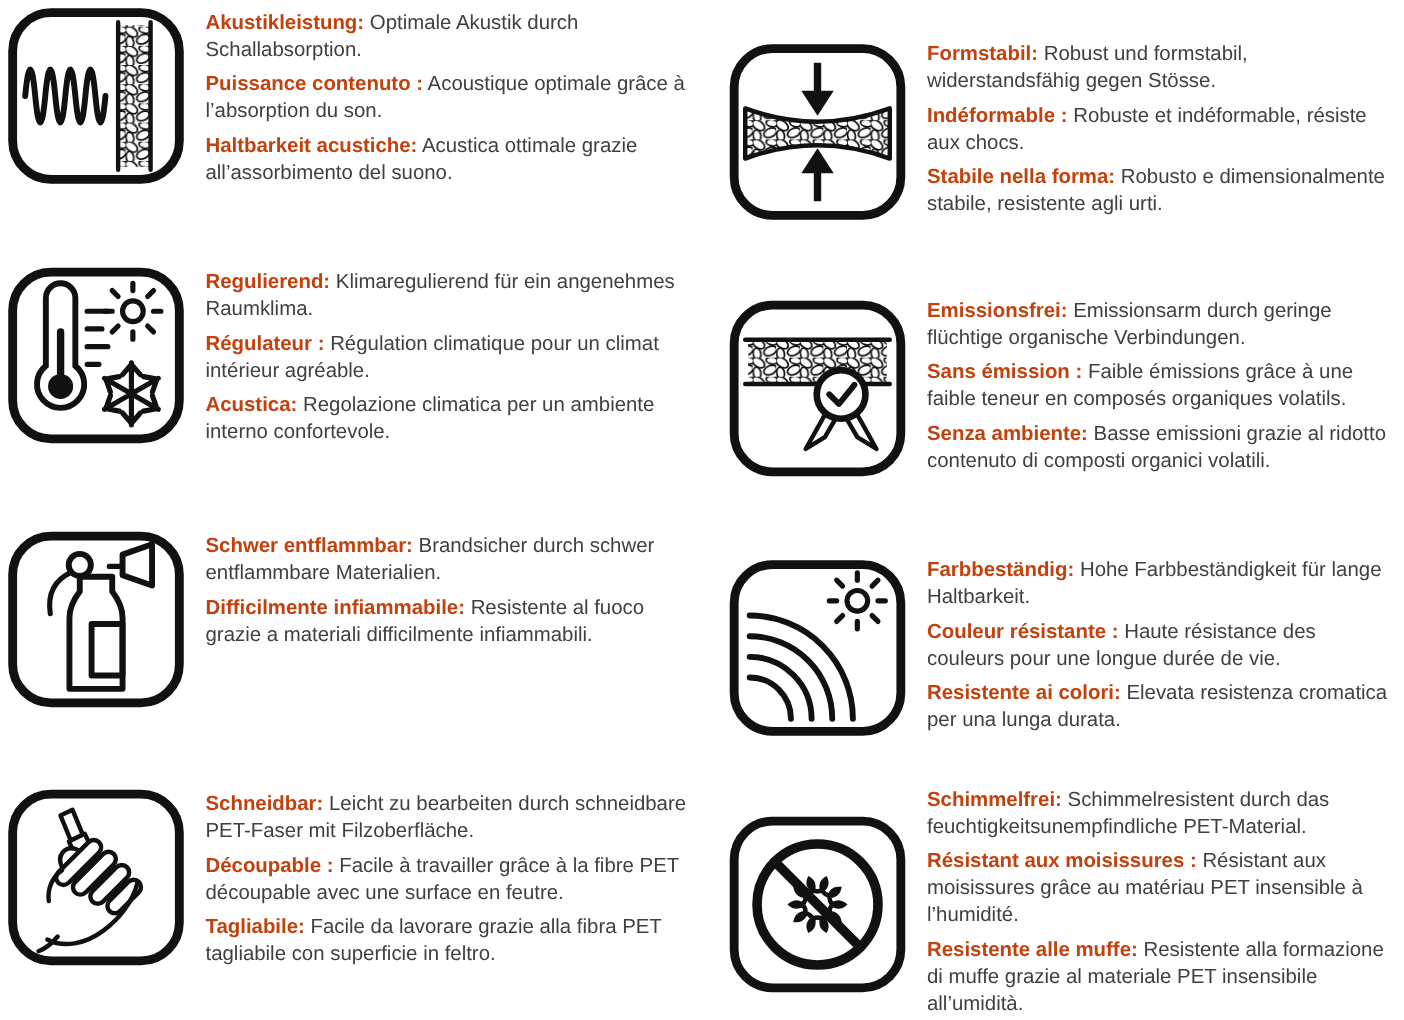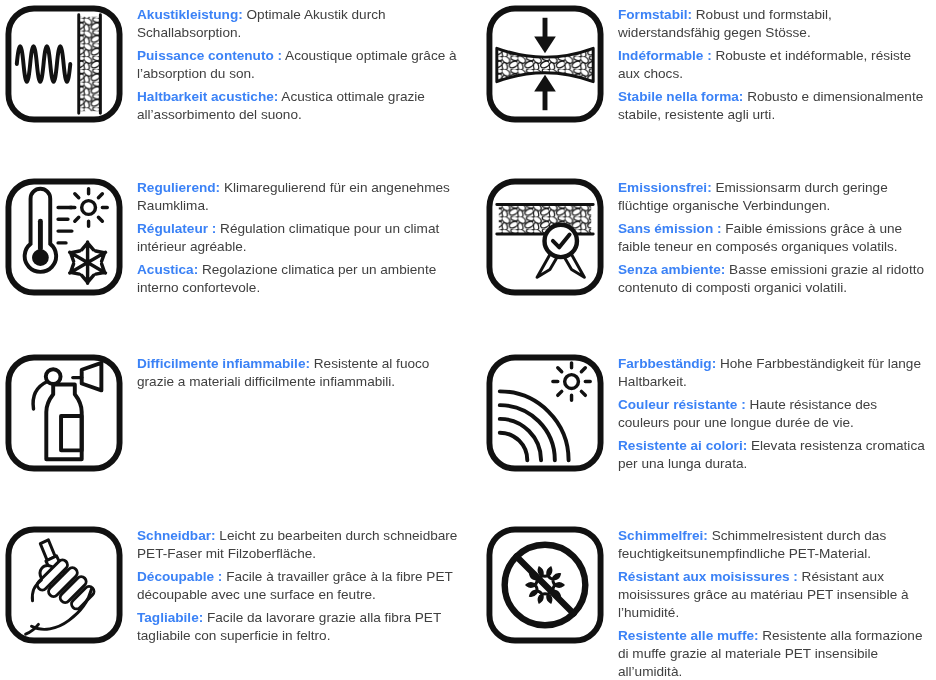--- a/index.html
+++ b/index.html
@@ -1,28 +1,28 @@
 <!DOCTYPE html>
 <html lang="de"><head>
 <meta charset="utf-8">
 <style>
   html,body{margin:0;padding:0;background:#fff;}
   body{width:936px;height:680px;overflow:hidden;font-family:"Liberation Sans",sans-serif;}
   .grid{display:grid;grid-template-columns:468px 468px;grid-template-rows:170px 170px 170px 170px;width:936px;height:680px;}
   .cell{display:flex;gap:14px;padding-left:5px;box-sizing:border-box;}
-  .cell.right{padding-left:18px;}
+  .cell.right{padding-left:18px;align-items:center;}
   .cell.r1{padding-top:5px;}
   .cell.r2{padding-top:8px;}
   .cell.r3{padding-top:14px;}
   .cell.r4{padding-top:16px;}
   .icon-box{width:118px;height:118px;flex:0 0 auto;}
   .text{width:327px;padding-top:1px;}
   .cell.right .text{width:314px;}
   .text p{margin:0 0 5px 0;font-size:13.6px;line-height:18px;color:#404040;}
-  .text b{color:#3b82f6;font-weight:700;}
+  .text b{color:#c2410c;font-weight:700;}
   
   .fr{fill:none;stroke:#111;stroke-width:6;}
   .pe{fill:none;stroke:#111;stroke-width:1.2;}
   .s3{fill:none;stroke:#111;stroke-width:3;stroke-linecap:round;}
   .s3j{stroke:#111;stroke-width:3;stroke-linejoin:round;stroke-linecap:round;}
   .s35{fill:none;stroke:#111;stroke-width:3.5;stroke-linecap:round;}
   .s4{fill:none;stroke:#111;stroke-width:4;stroke-linecap:round;}
   .s4j{fill:none;stroke:#111;stroke-width:4;stroke-linejoin:round;stroke-linecap:round;}
   .s5{fill:none;stroke:#111;stroke-width:5;}
   .s65{fill:none;stroke:#111;stroke-width:6.5;stroke-linecap:round;}
@@ -130,20 +130,21 @@
         <rect class="fr" x="3.5" y="3.5" width="113" height="113" rx="26"></rect>
         <path class="s4j" d="M49,41 Q42,50 42,59 L42,107 L78,107 L78,59 Q78,50 71,41 L71,31 L49,31 Z"></path>
         <rect class="s4j" fill="none" x="57" y="63" width="21" height="35"></rect>
         <circle class="s4" cx="49" cy="23" r="7.5"></circle>
         <path class="s35" d="M43,28 Q26,36 29,56"></path>
         <path class="s35" d="M69,24 H78"></path>
         <path class="s4j" d="M78,16 L98,9 L98,37 L78,30 Z"></path>
       </svg>
     </div>
     <div class="text">
+      <p><b>Schwer entflammbar:</b> <span>Brandsicher durch schwer entflammbare Materialien.</span></p>
       <p><b>Difficilmente infiammabile:</b> <span>Resistente al fuoco grazie a materiali difficilmente infiammabili.</span></p>
     </div>
   </div>
 
   <div class="cell r3 right">
     <div class="icon-box">
       <svg viewBox="0 0 120 120" width="118" height="118">
         <rect class="fr" x="3.5" y="3.5" width="113" height="113" rx="26"></rect>
         <path class="s4" d="M14,80 A28,28 0 0 1 42,108"></path>
         <path class="s4" d="M14,66 A42,42 0 0 1 56,108"></path>

